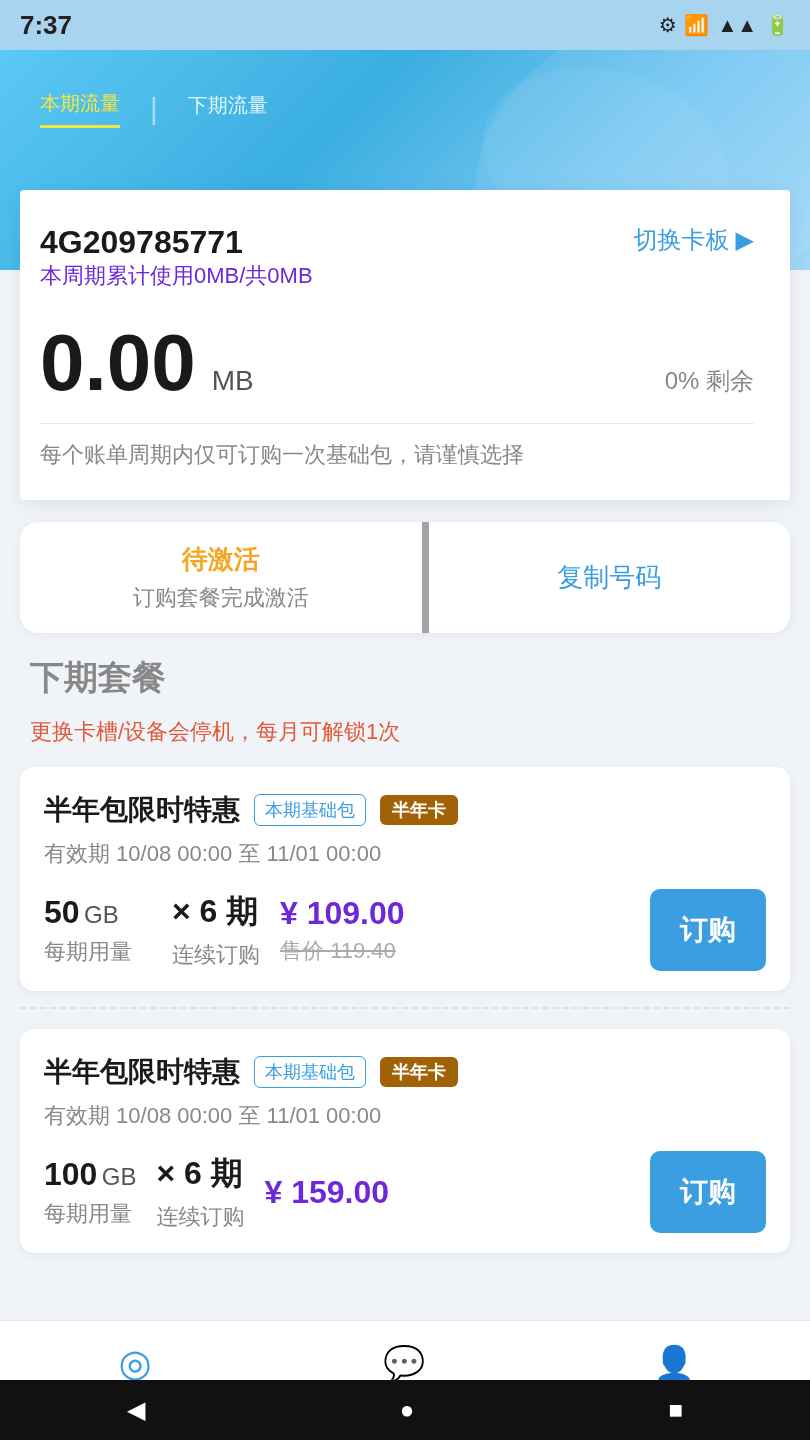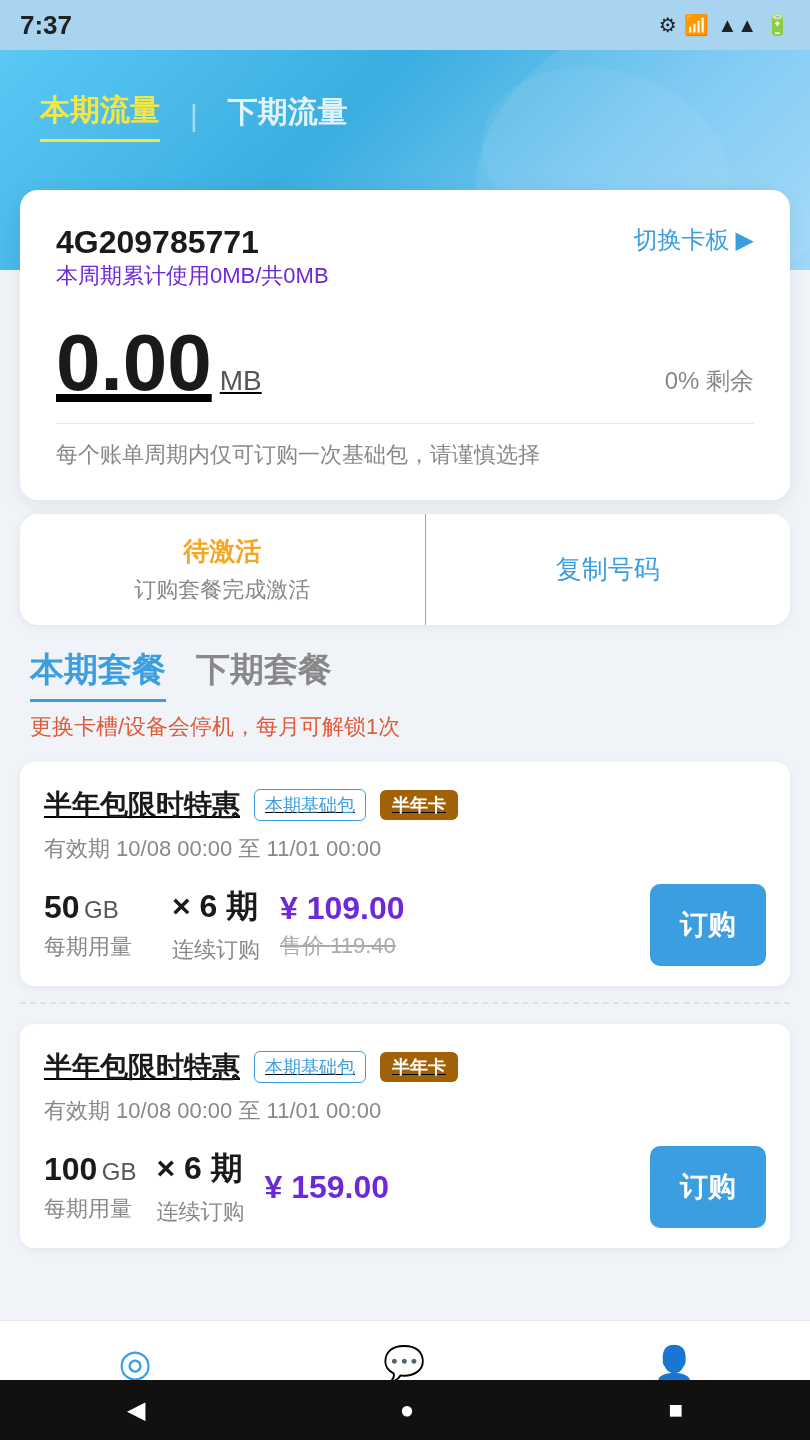--- a/index.html
+++ b/index.html
@@ -70,22 +70,22 @@
     
     .header-tabs {
       display: flex;
       align-items: center;
       padding: 40px 40px 0 40px;
       gap: 30px;
       position: relative;
       z-index: 2;
     }
     .header-tab {
-      font-size: 30px;
-      font-weight: 700;
+      font-size: 20px;
+      font-weight: 400;
       color: rgba(255,255,255,0.85);
       cursor: pointer;
       padding-bottom: 8px;
     }
     .header-tab.active {
       color: #f5e642;
       border-bottom: 3px solid #f5e642;
     }
     .header-divider {
       color: rgba(255,255,255,0.5);
@@ -97,24 +97,24 @@
     .main-content {
       padding: 0 20px;
       margin-top: -80px;
       position: relative;
       z-index: 3;
     }
 
     
     .data-card {
       background: white;
-      border-radius: 18px;
-      padding: 34px 36px 30px 36px;
+      border-radius: 4px;
+      padding: 34px 36px 30px 20px;
       box-shadow: 0 4px 20px rgba(0,0,0,0.08);
-      margin-bottom: 14px;
+      margin-bottom: 22px;
     }
     .card-top-row {
       display: flex;
       justify-content: space-between;
       align-items: flex-start;
       margin-bottom: 4px;
     }
     .card-number {
       font-size: 32px;
       font-weight: 700;
@@ -135,22 +135,21 @@
     }
     .data-amount-row {
       display: flex;
       justify-content: space-between;
       align-items: flex-end;
       margin-bottom: 20px;
     }
     .data-amount {
       display: flex;
       align-items: baseline;
-      gap: 8px;
-      text-decoration: underline;
+      gap: 16px;
     }
     .data-number {
       font-size: 80px;
       font-weight: 700;
       color: #1a1a1a;
       line-height: 1;
     }
     .data-unit {
       font-size: 28px;
       color: #555;
@@ -184,21 +183,21 @@
       overflow: hidden;
       min-height: 110px;
     }
     .activation-left {
       flex: 1;
       display: flex;
       flex-direction: column;
       align-items: center;
       justify-content: center;
       padding: 20px;
-      border-right: 1px solid #a3a3a3;
+      border-right: 7px solid #a3a3a3;
     }
     .activation-status {
       font-size: 26px;
       font-weight: 600;
       color: #f5a623;
       margin-bottom: 6px;
     }
     .activation-desc {
       font-size: 22px;
       color: #888;
@@ -247,21 +246,20 @@
       border-radius: 14px;
       padding: 24px 24px 20px 24px;
       margin-bottom: 16px;
       box-shadow: 0 2px 10px rgba(0,0,0,0.06);
     }
     .package-card-header {
       display: flex;
       align-items: center;
       gap: 14px;
       margin-bottom: 10px;
-      text-decoration: underline;
     }
     .package-title {
       font-size: 28px;
       font-weight: 600;
       color: #1a1a1a;
     }
     .badge-base {
       background: transparent;
       border: 1.5px solid #3a9ee0;
       color: #3a9ee0;
@@ -462,21 +460,20 @@
     <div class="activation-section">
       <div class="activation-left">
         <div class="activation-status">待激活</div>
         <div class="activation-desc">订购套餐完成激活</div>
       </div>
       <div class="copy-number-btn">复制号码</div>
     </div>
 
     <div class="package-section">
       <div class="package-tabs">
-        <span class="package-tab active">本期套餐</span>
         <span class="package-tab">下期套餐</span>
       </div>
       <div class="package-warning">更换卡槽/设备会停机，每月可解锁1次</div>
     </div>
 
     <div class="package-card">
       <div class="package-card-header">
         <span class="package-title">半年包限时特惠</span>
         <span class="badge-base">本期基础包</span>
         <span class="badge-half-year">半年卡</span>

